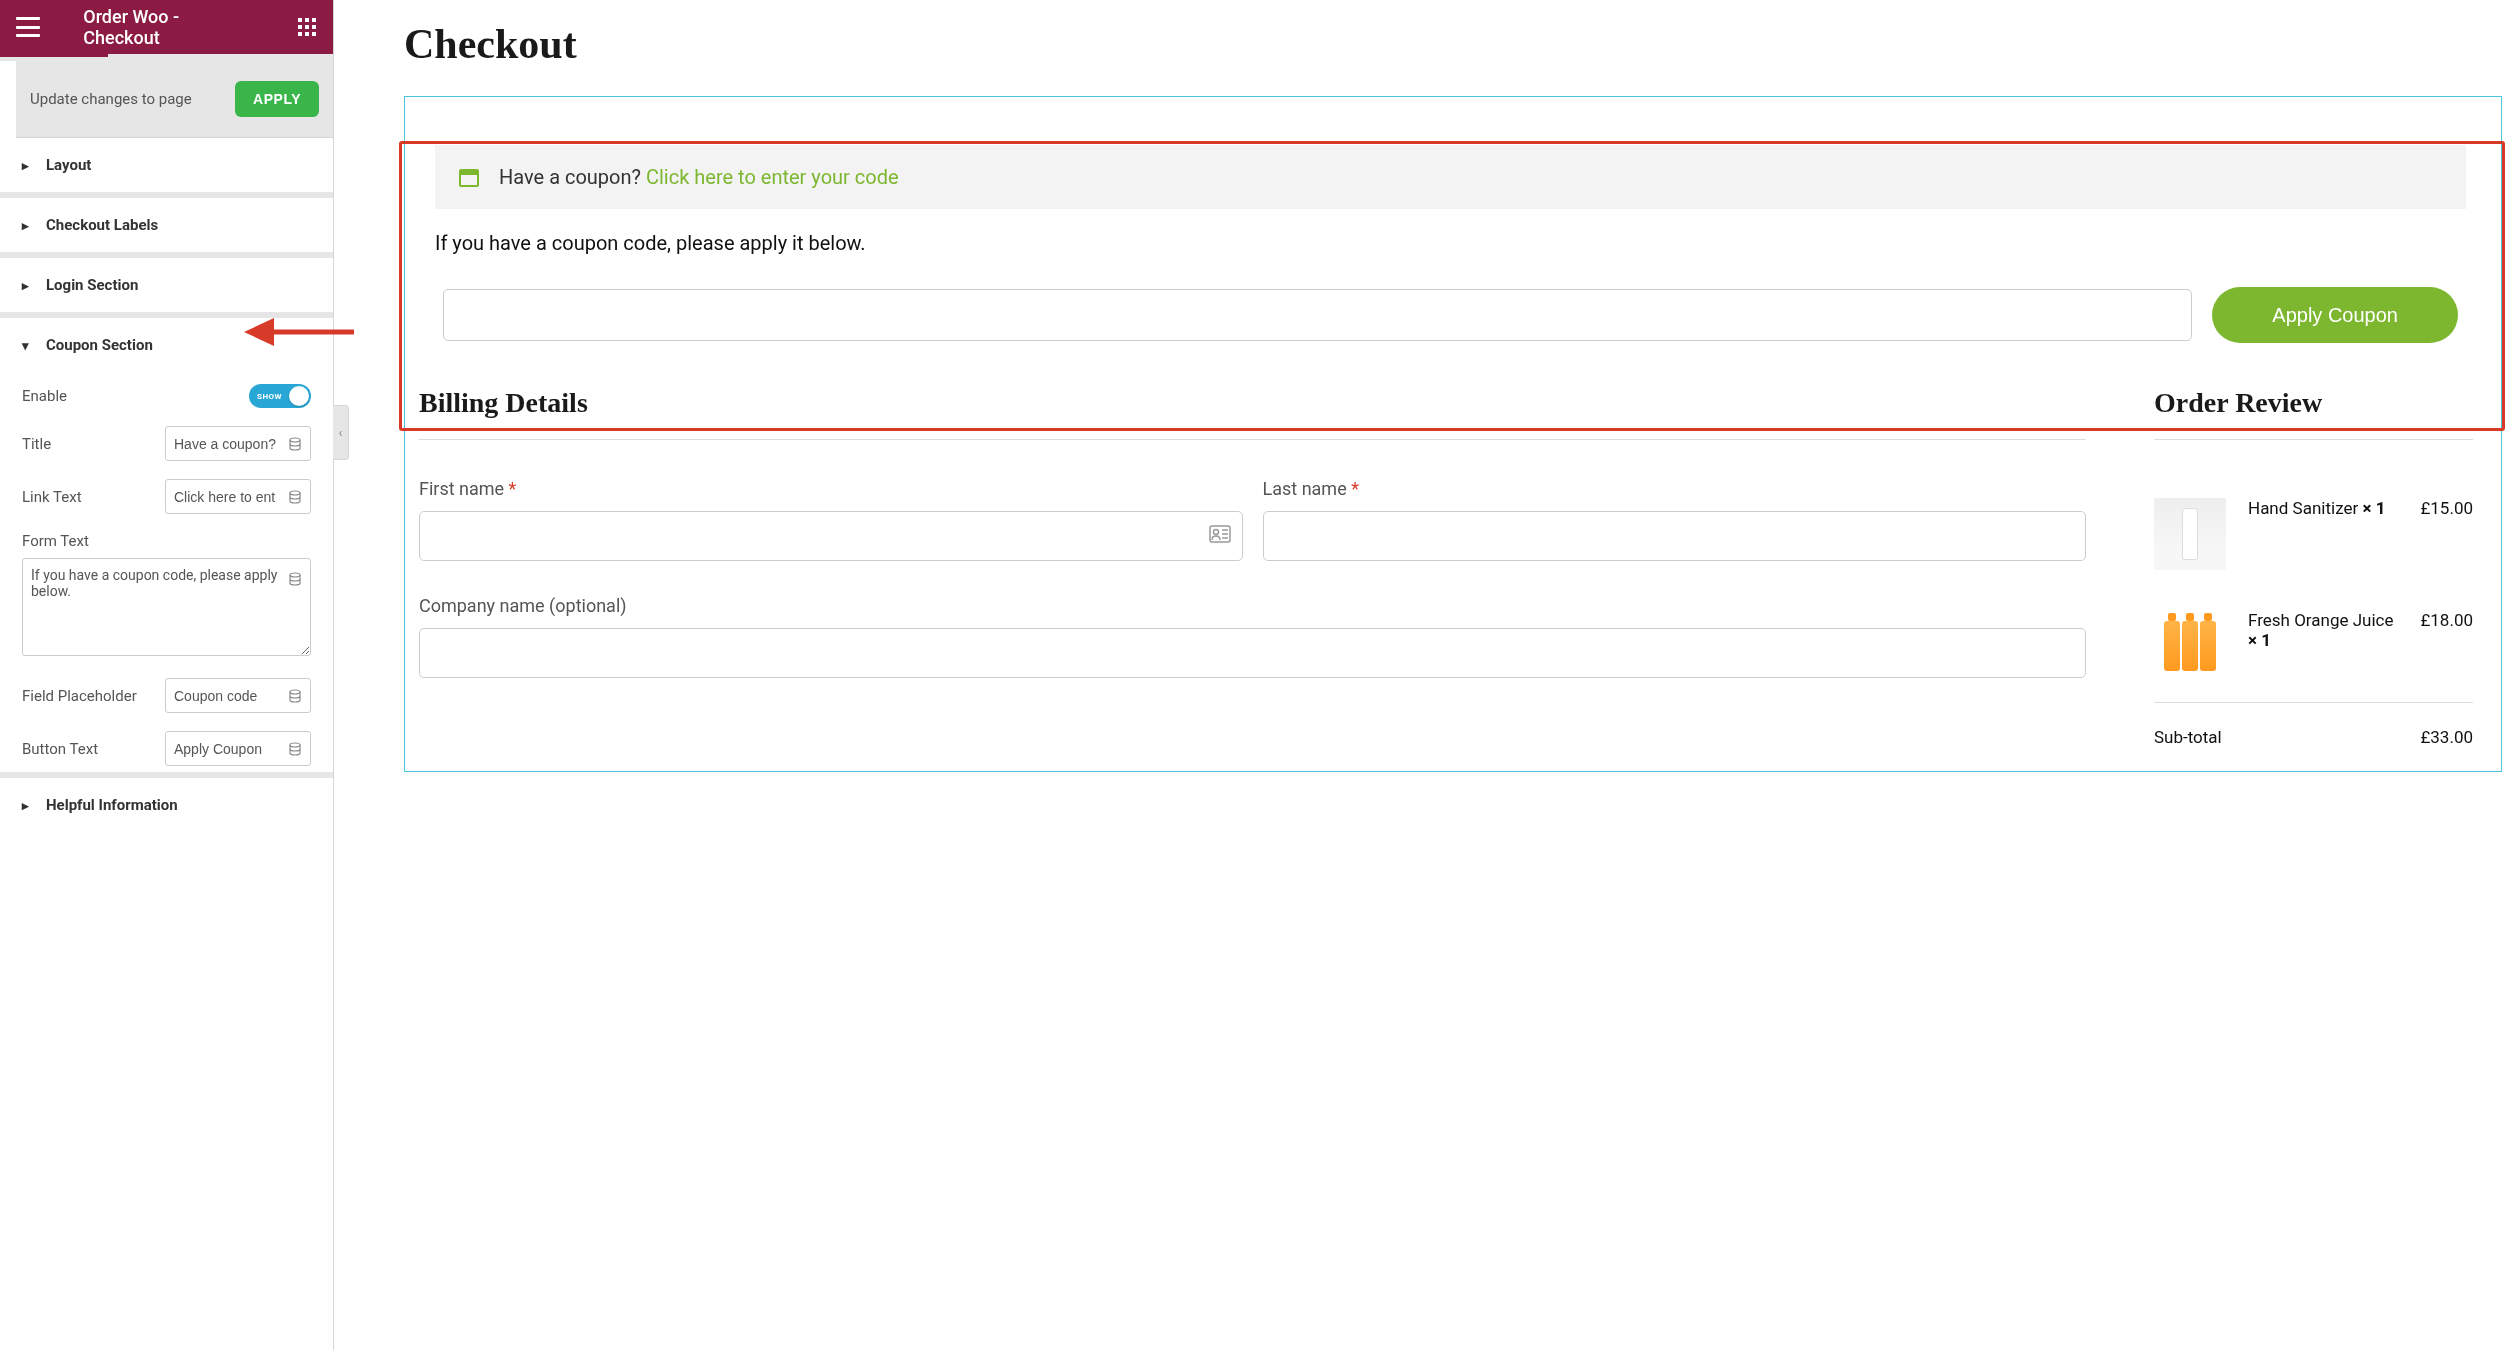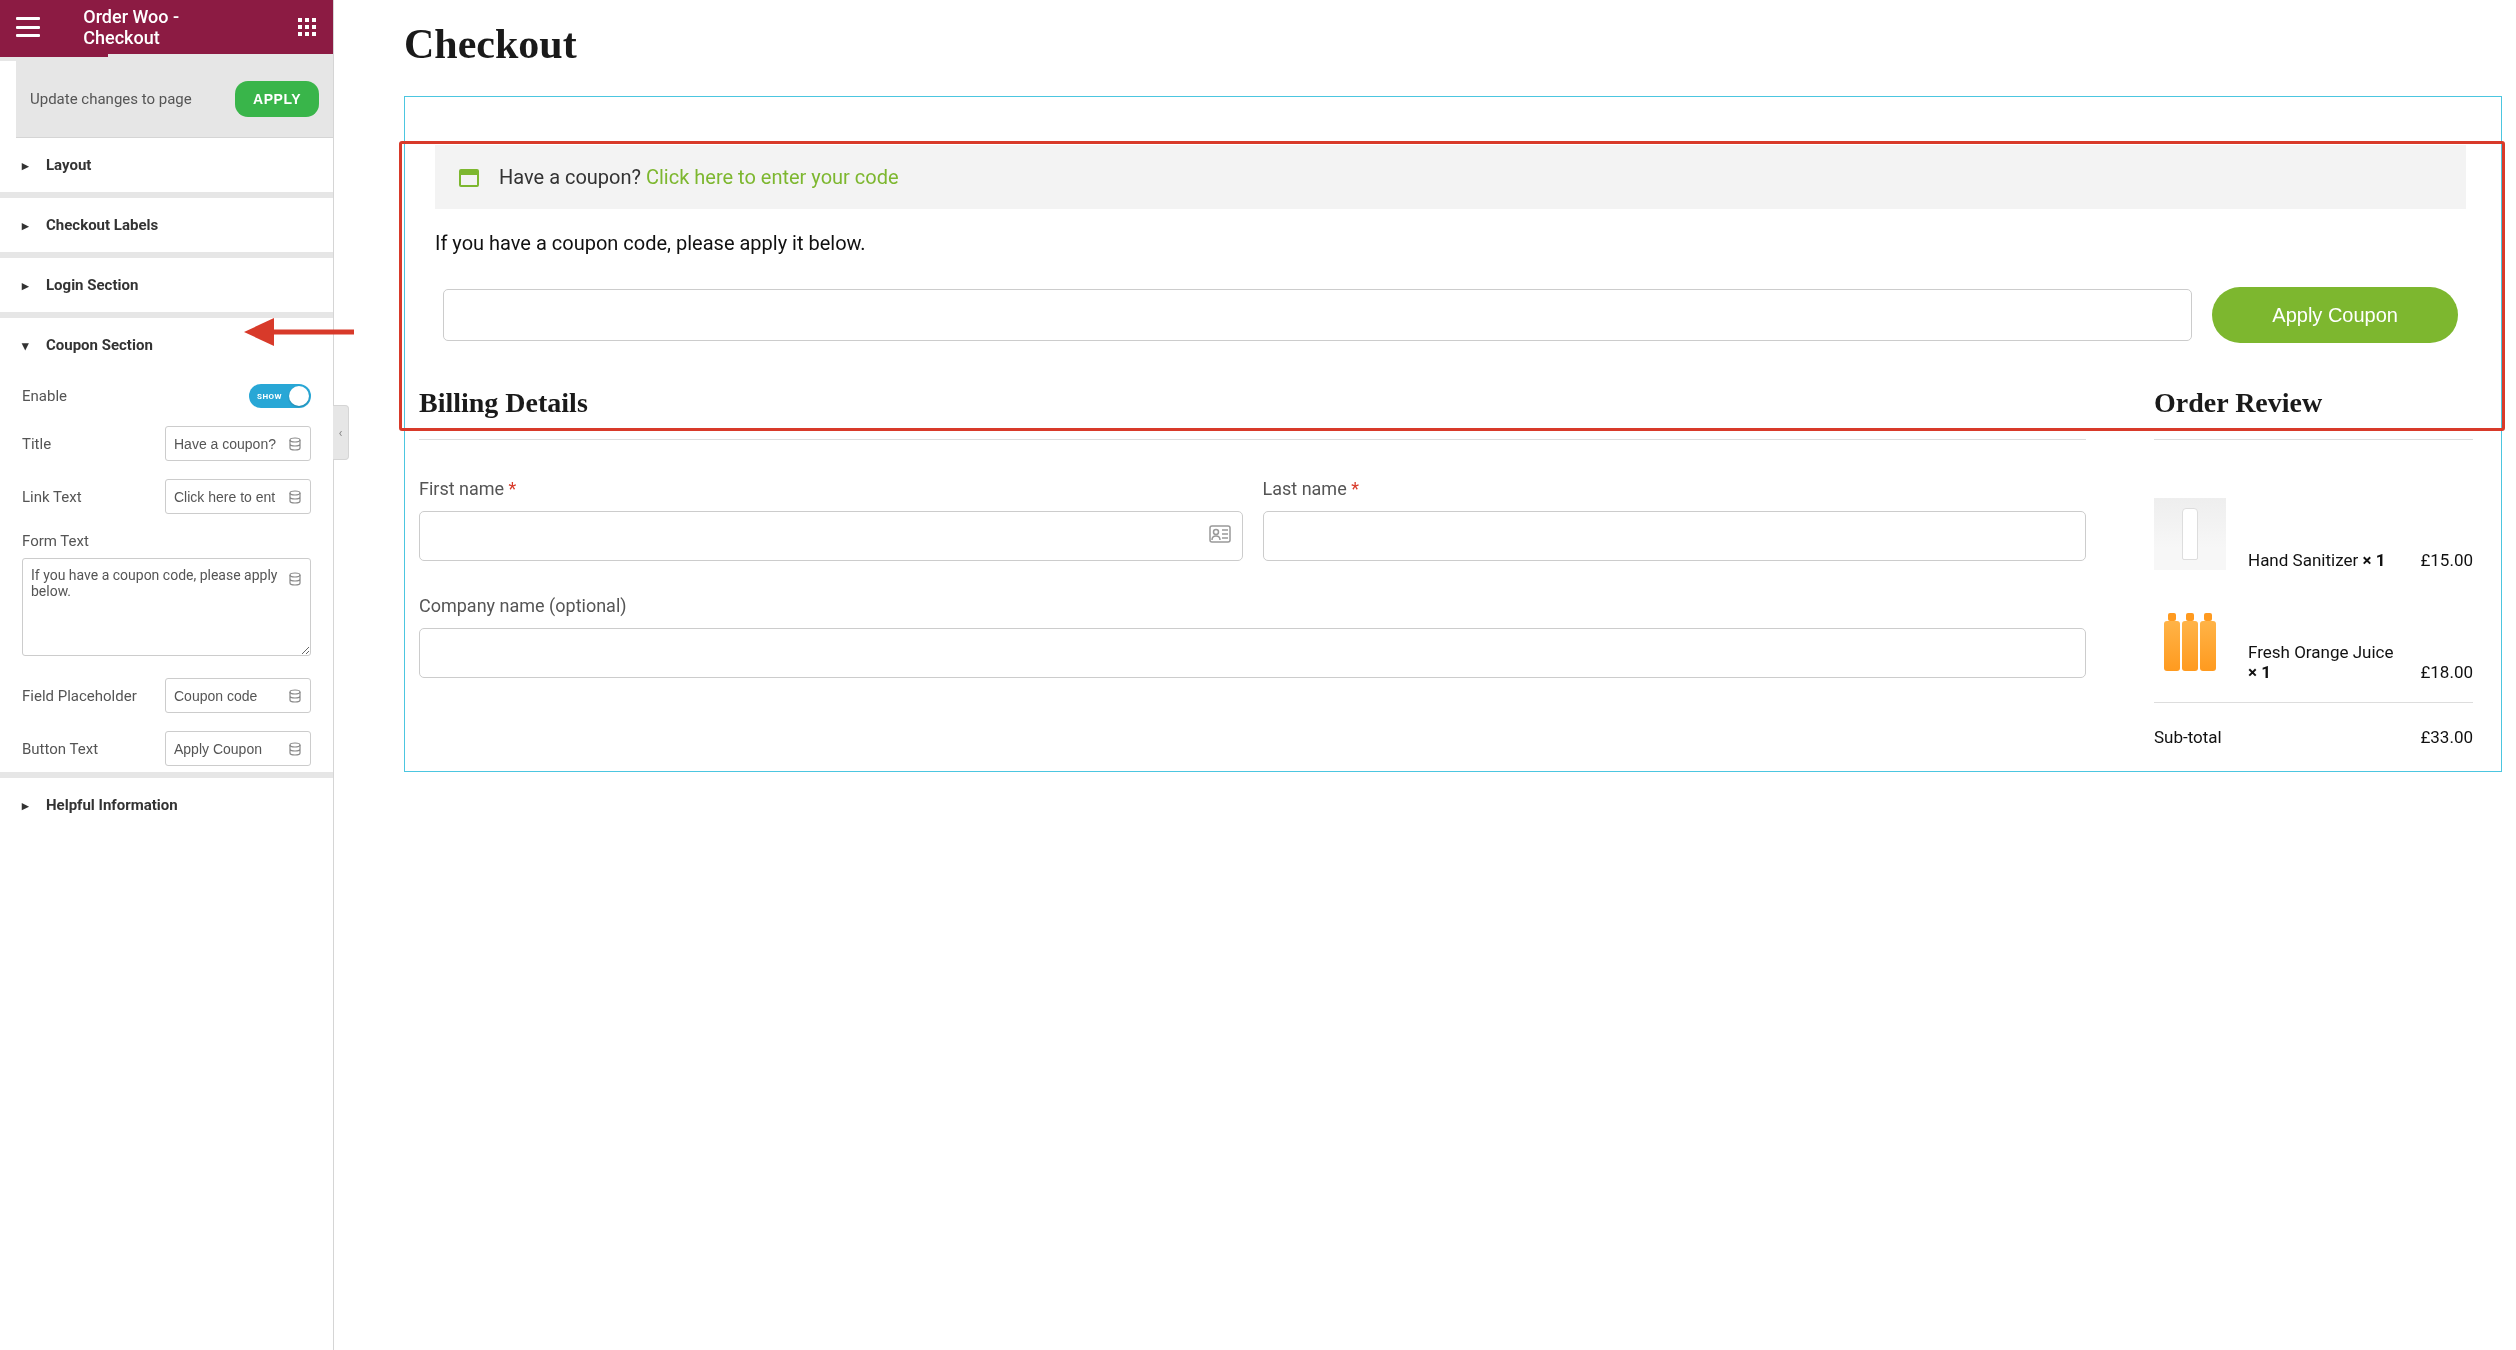--- a/index.html
+++ b/index.html
@@ -103,21 +103,21 @@
     
     .apply-btn {
       background: #39b54a;
       color: #ffffff;
       border: none;
       padding: 10px 18px;
       font-size: 14px;
       font-weight: 700;
       letter-spacing: 0.5px;
       cursor: pointer;
-      border-radius: 13px;
+      border-radius: 6px;
     }
     
     .accordion {
       list-style: none;
     }
     
     .accordion-item {
       border-bottom: 6px solid #e6e6e6;
       background: #ffffff;
     }
@@ -411,21 +411,21 @@
       color: #888;
     }
     
     .order-review {
       width: 375px;
       padding: 18px 28px 0 28px;
     }
     
     .order-item {
       display: flex;
-      align-items: flex-end;
+      align-items: flex-start;
       gap: 22px;
       padding: 20px 0;
     }
     
     .order-items-wrap {
       border-bottom: 1px solid #dddddd;
     }
     
     .order-thumb {
       width: 72px;

